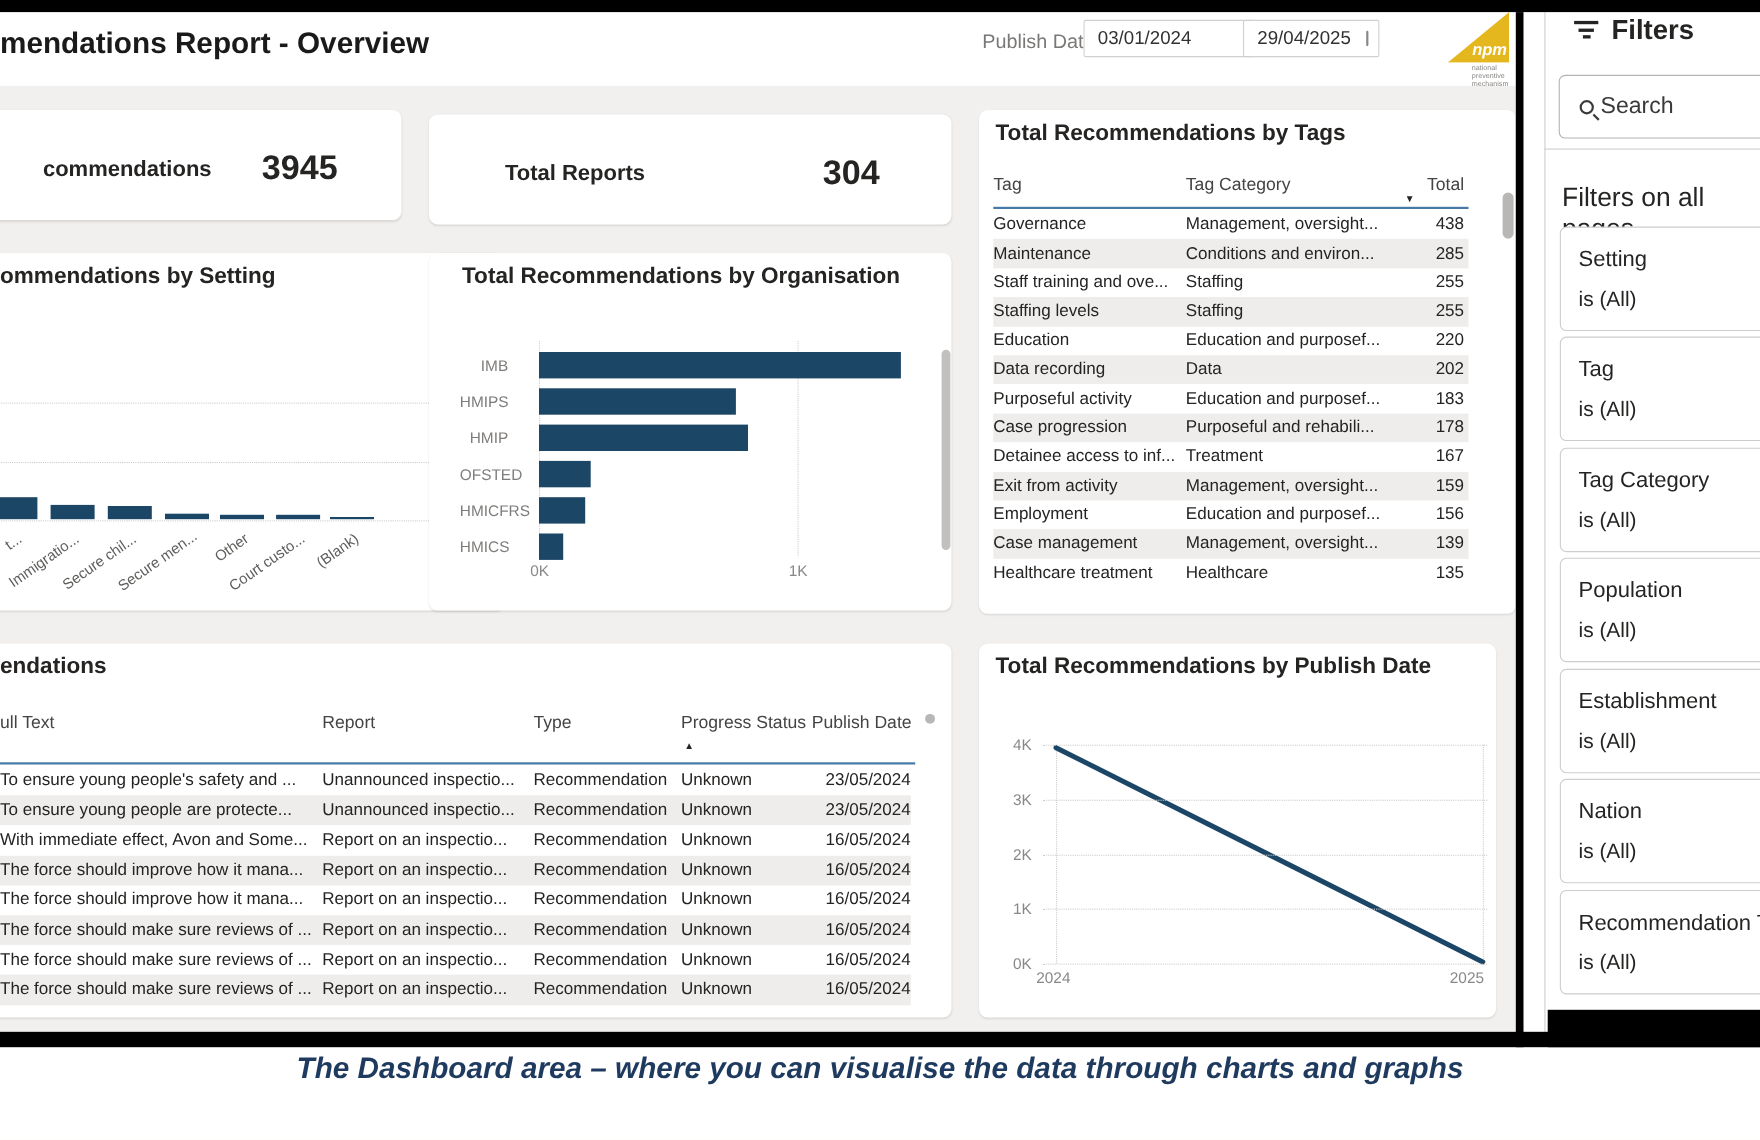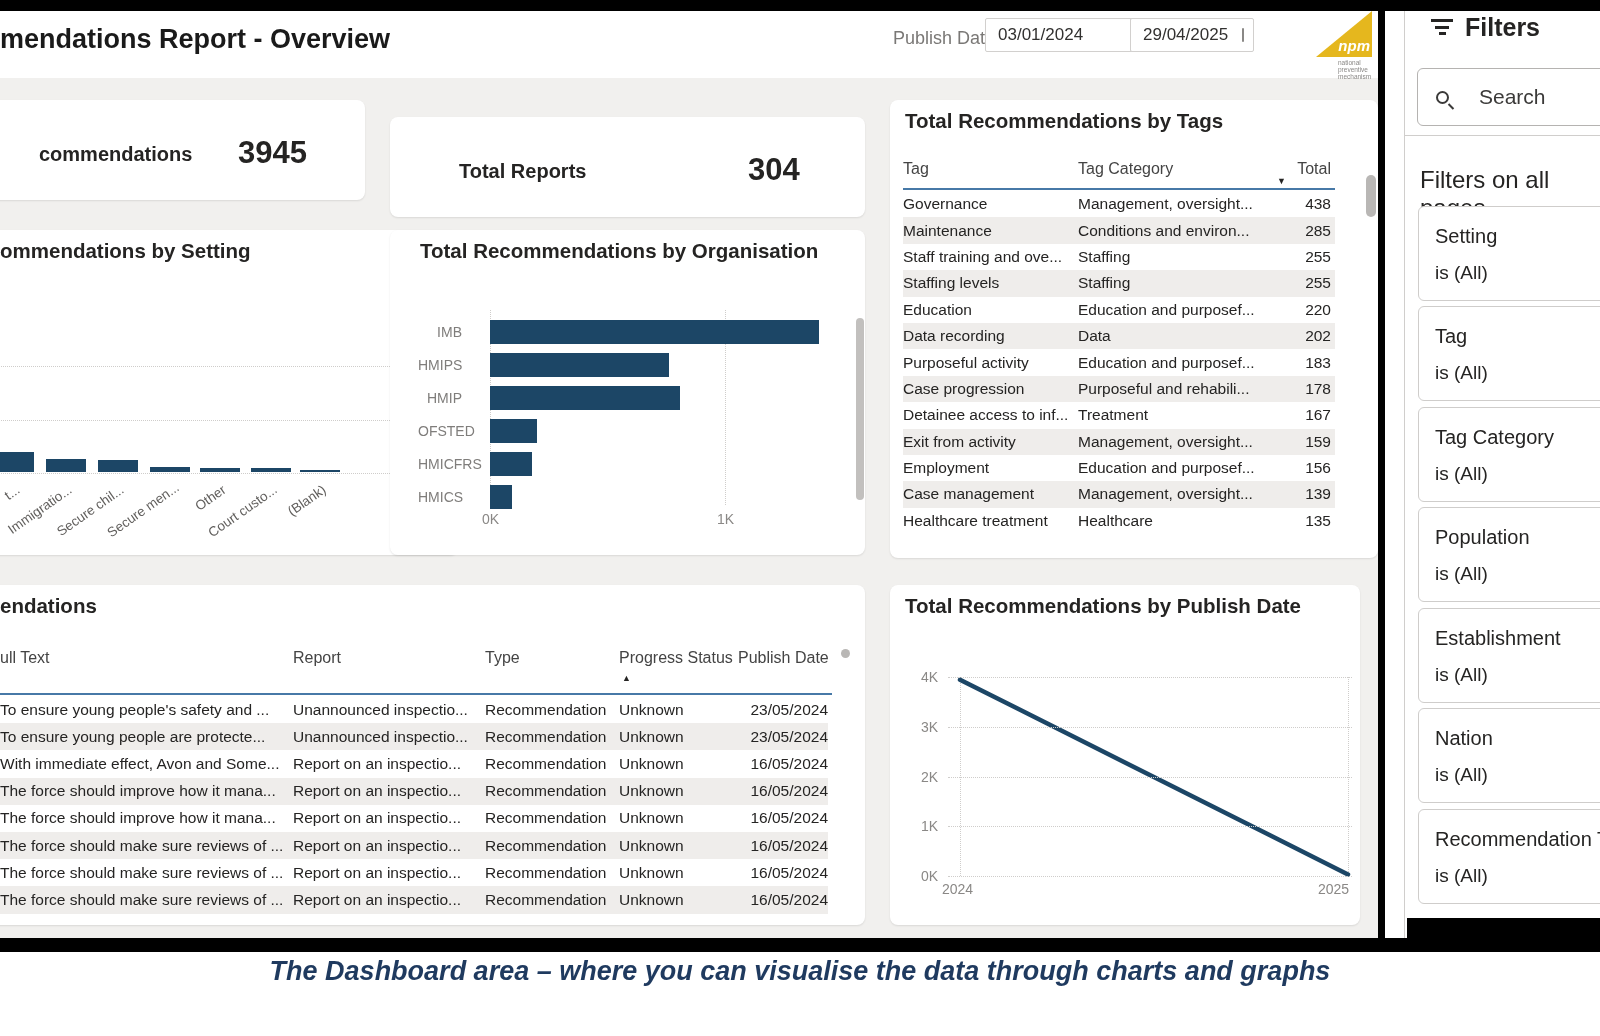--- a/index.html
+++ b/index.html
@@ -28,21 +28,21 @@
   .db2 { left:1130px; width:124px; }
 
   .logo-tri { left:1316px; top:0; width:56px; height:46px; background:#e5b71e;
     clip-path:polygon(100% 0, 100% 100%, 0 100%); }
   .logo-npm { left:1330px; top:26px; width:40px; color:#fff; font-size:15px; font-weight:bold;
     font-style:italic; text-align:right; }
   .logo-sub { left:1338px; top:48px; font-size:6.5px; line-height:7px; color:#8a8886; }
 
   .card { position:absolute; background:#fff; border-radius:8px; box-shadow:0 1px 2px rgba(0,0,0,.10); }
   .card-a { left:-20px; top:89px;  width:385px; height:100px; }
-  .card-b { left:390px; top:106px;  width:475px; height:100px; }
+  .card-b { left:390px; top:93px;  width:475px; height:100px; }
   .card-c { left:890px; top:89px;  width:488px; height:458px; }
   .card-d { left:-20px; top:219px; width:478px; height:325px; }
   .card-e { left:390px; top:219px; width:475px; height:325px; }
   .card-f { left:-20px; top:574px; width:885px; height:340px; }
   .card-g { left:890px; top:574px; width:470px; height:340px; }
 
   .kpilabel { font-size:20px; font-weight:bold;padding-left:39px; }
   .kpivalue { font-size:31px; font-weight:bold; }
   .cardtitle { font-size:20.5px; font-weight:bold; white-space:nowrap; }
 
@@ -89,21 +89,21 @@
   .fvline { left:19px; top:0; width:1px; height:927px; background:#d0cecc; position:absolute; }
   .fhline { left:19px; top:124px; right:0; height:1px; background:#d0cecc; position:absolute; }
   .ftitle { left:80px; top:2px; font-size:25px; font-weight:bold; position:absolute; }
   .ficon { left:45px; top:8px; position:absolute; width:24px; height:18px; }
   .ficon span { display:block; background:#252423; height:3px; margin:0 auto 3.5px auto; }
   .searchbox { left:32px; top:57px; width:200px; height:58px; border:1px solid #b5b3b1; border-radius:6px;
     position:absolute; display:flex; align-items:center; padding-left:18px; }
   .mag { width:13px; height:13px; border:2px solid #3b3a39; border-radius:50%; position:relative; display:inline-block; }
   .mag::after { content:""; position:absolute; width:2px; height:7px; background:#3b3a39;
     transform:rotate(-45deg); left:12px; top:10px; }
-  .searchtext { margin-left:30px; font-size:21px; color:#3b3a39; }
+  .searchtext { margin-left:6px; font-size:21px; color:#3b3a39; }
   .fsection { left:35px; top:155px; position:absolute; font-size:24px; }
   .fcard { position:absolute; left:33px; width:200px; height:95px; background:#fff;
     border:1px solid #cfcdcb; border-radius:6px; }
   .flabel { position:absolute; left:16px; top:18px; font-size:20px; white-space:nowrap; }
   .fvalue { position:absolute; left:16px; top:55px; font-size:19px; }
 
   
   .caption { left:0; top:956px; width:1600px; text-align:center; font-size:27px; font-weight:bold;
     font-style:italic; color:#1f3a5f; position:absolute; }
 </style>

